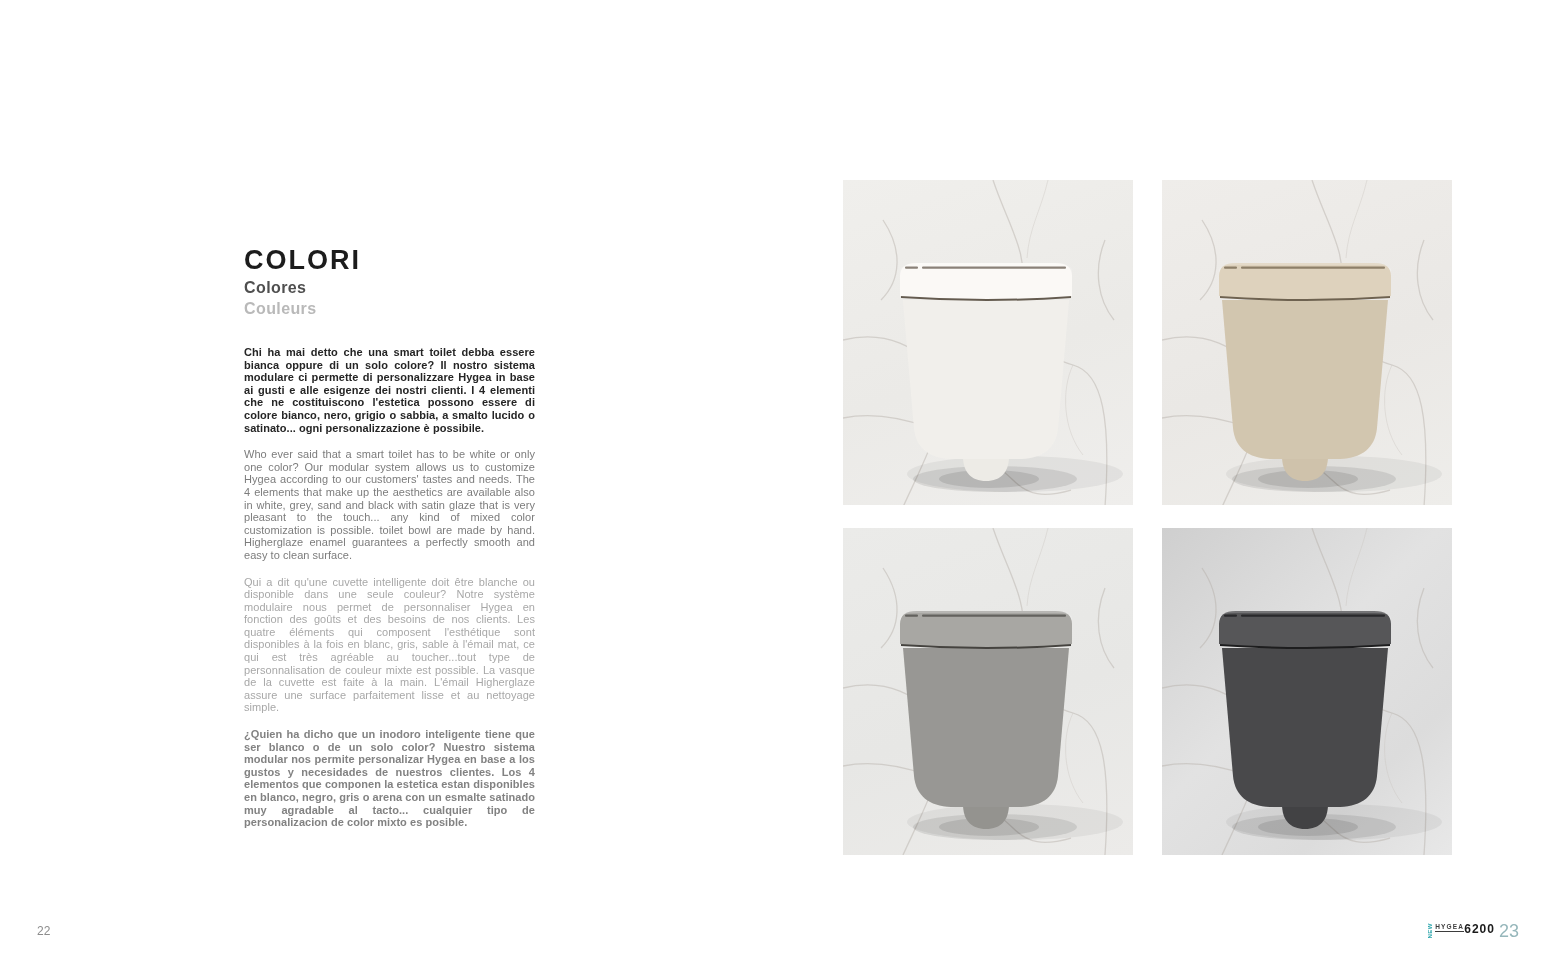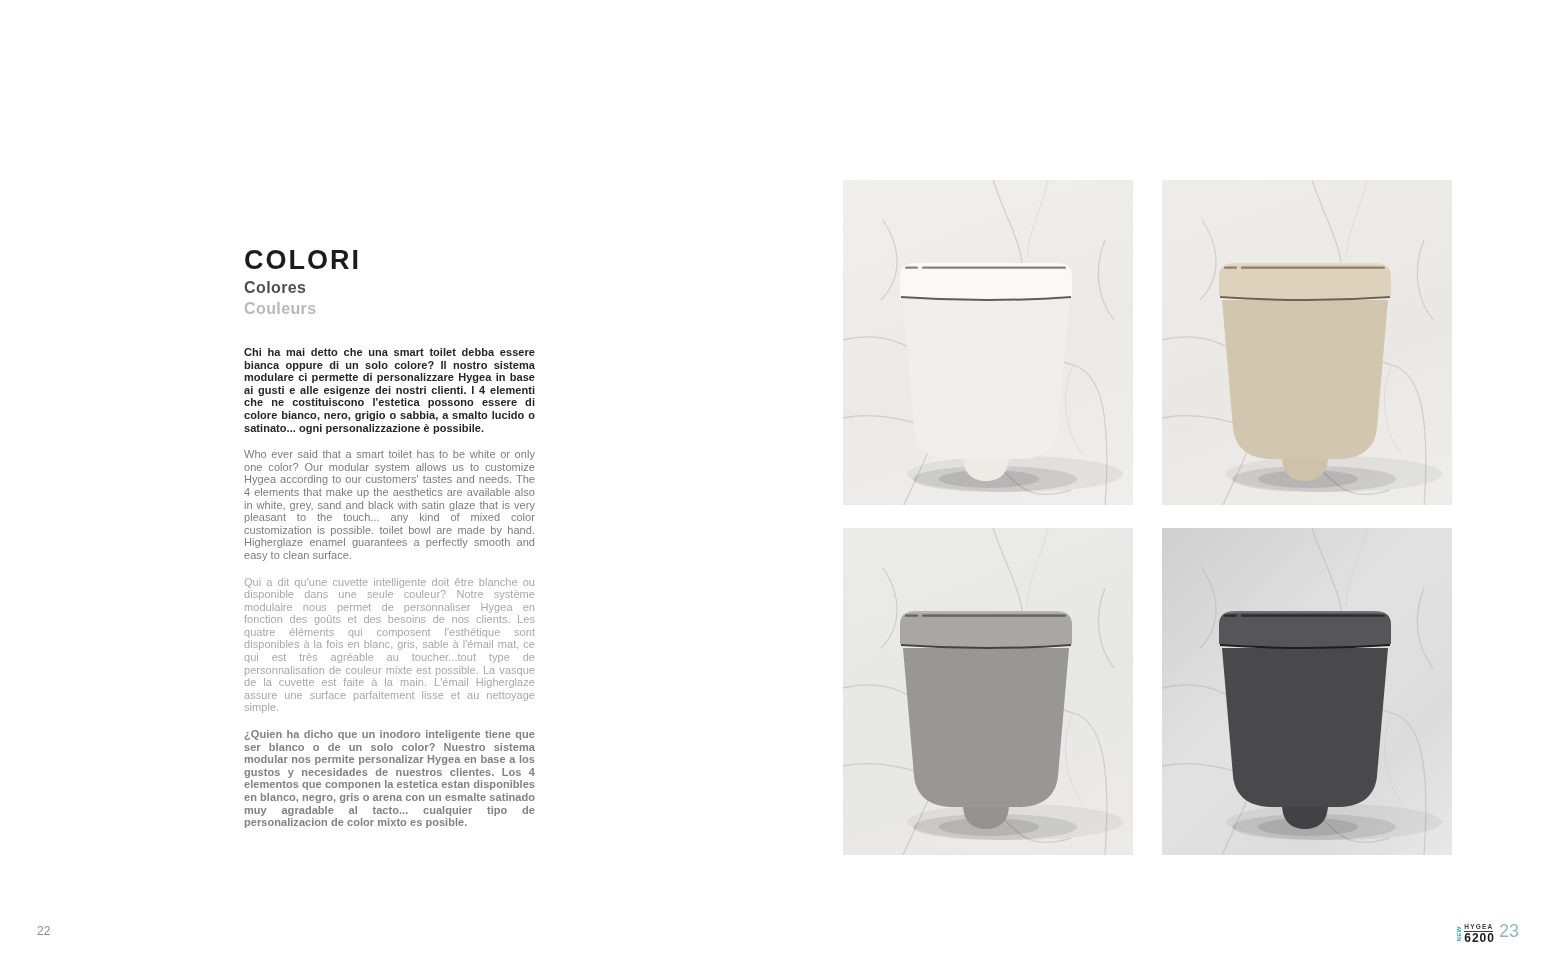--- a/index.html
+++ b/index.html
@@ -37,21 +37,21 @@
   .footer-left{position:absolute;left:37px;top:924px;display:flex;align-items:flex-start;gap:13px;}
   .pageno{font-size:12px;color:#8c8c8c;line-height:14px;}
   .brand-block{display:flex;flex-direction:column;align-items:flex-end;margin-top:40px;}
   .brand{font-size:13.5px;font-weight:700;letter-spacing:.6px;color:#696969;line-height:13px;}
   .brand-sub{font-size:8px;font-style:italic;color:#9c9c9c;line-height:9px;margin-top:1px;}
 
   .footer-right{position:absolute;right:31px;top:923px;display:flex;align-items:flex-start;gap:4px;}
   .logo6200{display:flex;align-items:stretch;gap:1px;}
   .logo-new{writing-mode:vertical-rl;transform:rotate(180deg);font-size:6px;font-weight:700;
             letter-spacing:.5px;color:#2fa7ad;line-height:7px;text-align:center;}
-  .logo-stack{display:flex;flex-direction:column;align-items:flex-start;}
+  .logo-stack{display:flex;flex-direction:row;align-items:flex-start;}
   .logo-hygea{font-size:6.5px;font-weight:700;letter-spacing:1.2px;color:#3d3d3d;
               border-bottom:1px solid #3d3d3d;line-height:7px;padding-bottom:.5px;}
   .logo-6200{font-size:12px;font-weight:800;letter-spacing:1px;color:#1b1b1b;line-height:13px;}
   .pageno-right{font-size:18px;color:#96b7bb;line-height:14px;margin-top:1px;}
 </style>
 </head>
 <body>
 
 <div class="page">
 

